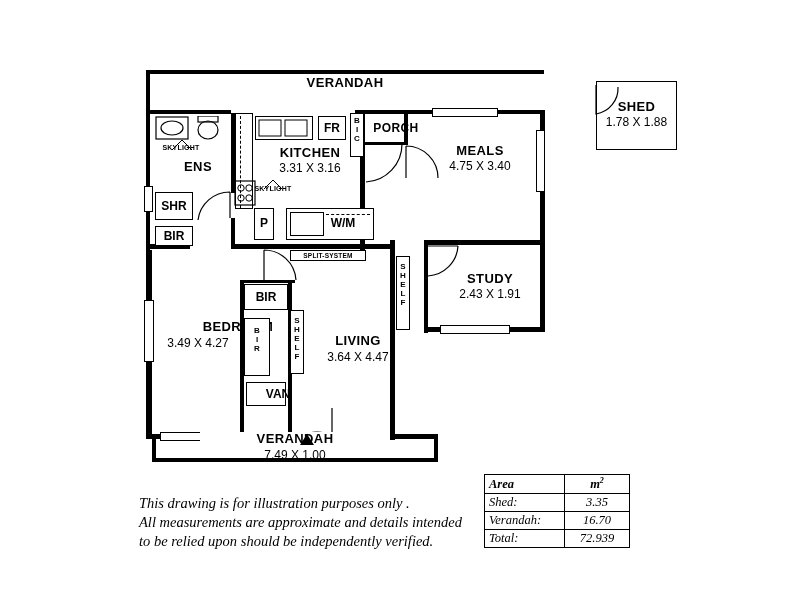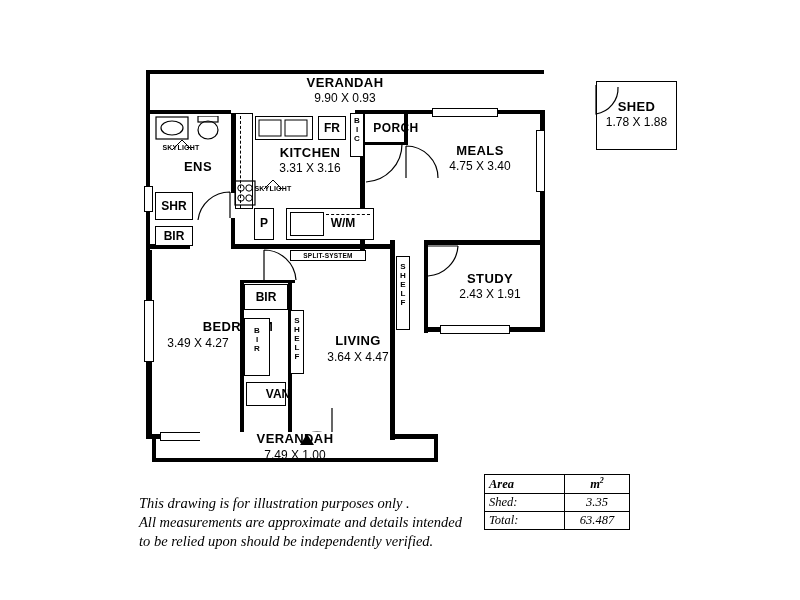--- a/index.html
+++ b/index.html
@@ -164,21 +164,20 @@
 
   <div class="box" style="left:536px; top:130px; width:9px; height:62px; border-width:1.4px;"></div>
 
   <div class="box" style="left:432px; top:108px; width:66px; height:9px; border-width:1.4px;"></div>
 
   <div class="box" style="left:440px; top:325px; width:70px; height:9px; border-width:1.4px;"></div>
 
   <div class="box" style="left:144px; top:186px; width:9px; height:26px; border-width:1.4px;"></div>
 
   <div class="lbl room-name" style="left:250px; top:76px; width:190px;">VERANDAH</div>
-  <div class="lbl room-dim" style="left:250px; top:92px; width:190px;">9.90 X 0.93</div>
 
   <div class="lbl room-name" style="left:365px; top:122px; width:62px; font-size:12px;">PORCH</div>
 
   <svg class="abs" style="left:362px; top:142px; width:44px; height:42px;">
     <path d="M2,2 L40,2 M40,2 A38,38 0 0,1 4,40" fill="none" stroke="#000" stroke-width="1.2"></path>
   </svg>
   <div class="wall" style="left:360px; top:142px; width:46px; height:3px;"></div>
   <div class="wall" style="left:404px; top:113px; width:4px; height:32px;"></div>
 
   <div class="box" style="left:350px; top:113px; width:14px; height:44px;"></div>
@@ -304,19 +303,23 @@
     <tbody>
         <tr class="head">
       <td>Area</td>
       <td class="val"><span>m</span><span class="sup">2</span></td>
     </tr>
     <tr>
       <td>Shed:</td>
       <td class="val">3.35</td>
     </tr>
     <tr>
+      <td>Verandah:</td>
+      <td class="val">16.70</td>
+    </tr>
+    <tr>
       <td>Total:</td>
-      <td class="val">63.487</td>
+      <td class="val">72.939</td>
     </tr>
   </tbody>
     </table>
 
 </div>
 
 </body></html>

